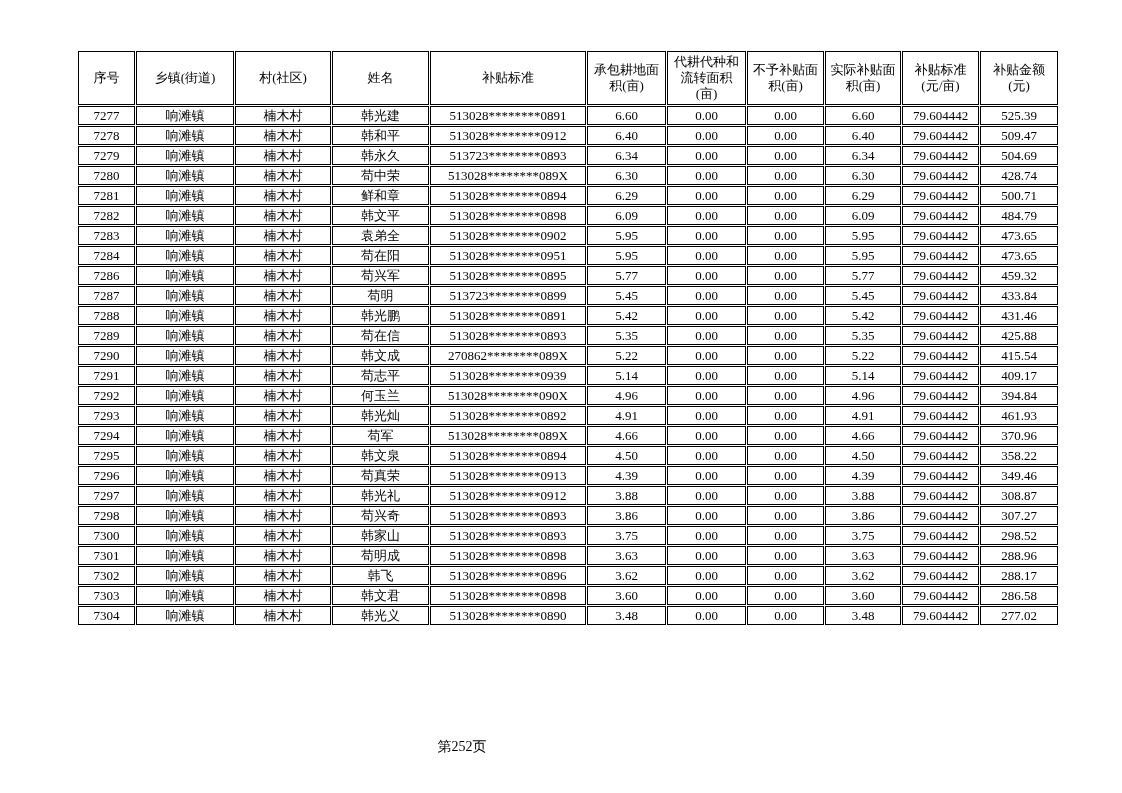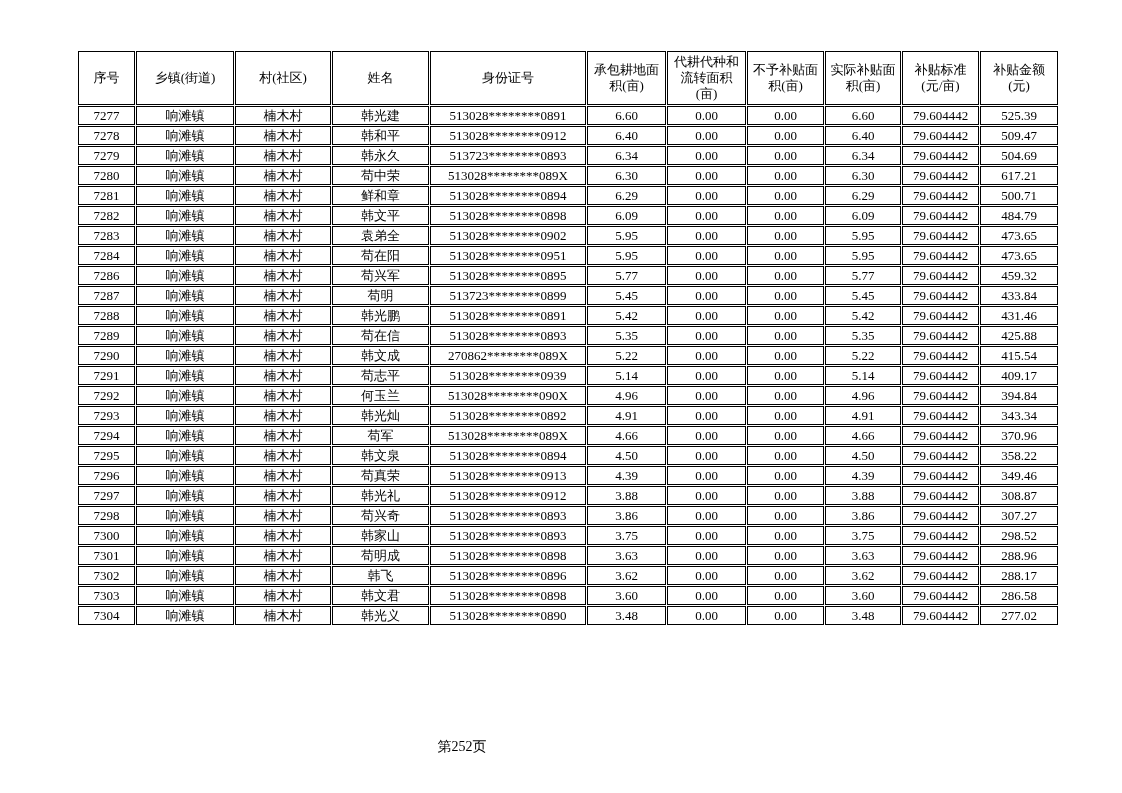--- a/index.html
+++ b/index.html
@@ -84,21 +84,21 @@
       <col class="col-8">
         <col class="col-9">
         <col class="col-10">
     </colgroup>
     <thead>
       <tr id="header-row">
           <th>序号</th>
           <th>乡镇(街道)</th>
           <th>村(社区)</th>
           <th>姓名</th>
-          <th>身份证号</th>
+          <th>补贴标准</th>
           <th>承包耕地面积(亩)</th>
           <th>代耕代种和流转面积(亩)</th>
           <th>不予补贴面积(亩)</th>
           <th>实际补贴面积(亩)</th>
           <th>补贴标准(元/亩)</th>
           <th>补贴金额(元)</th>
         </tr>
     </thead>
     <tbody id="table-body">
         <tr>
@@ -144,21 +144,21 @@
           <td>7280</td>
           <td>响滩镇</td>
           <td>楠木村</td>
           <td>苟中荣</td>
           <td>513028********089X</td>
           <td>6.30</td>
           <td>0.00</td>
           <td>0.00</td>
           <td>6.30</td>
           <td>79.604442</td>
-          <td>617.21</td>
+          <td>428.74</td>
         </tr>
         <tr>
           <td>7281</td>
           <td>响滩镇</td>
           <td>楠木村</td>
           <td>鲜和章</td>
           <td>513028********0894</td>
           <td>6.29</td>
           <td>0.00</td>
           <td>0.00</td>
@@ -300,21 +300,21 @@
           <td>7293</td>
           <td>响滩镇</td>
           <td>楠木村</td>
           <td>韩光灿</td>
           <td>513028********0892</td>
           <td>4.91</td>
           <td>0.00</td>
           <td>0.00</td>
           <td>4.91</td>
           <td>79.604442</td>
-          <td>343.34</td>
+          <td>461.93</td>
         </tr>
         <tr>
           <td>7294</td>
           <td>响滩镇</td>
           <td>楠木村</td>
           <td>苟军</td>
           <td>513028********089X</td>
           <td>4.66</td>
           <td>0.00</td>
           <td>0.00</td>

